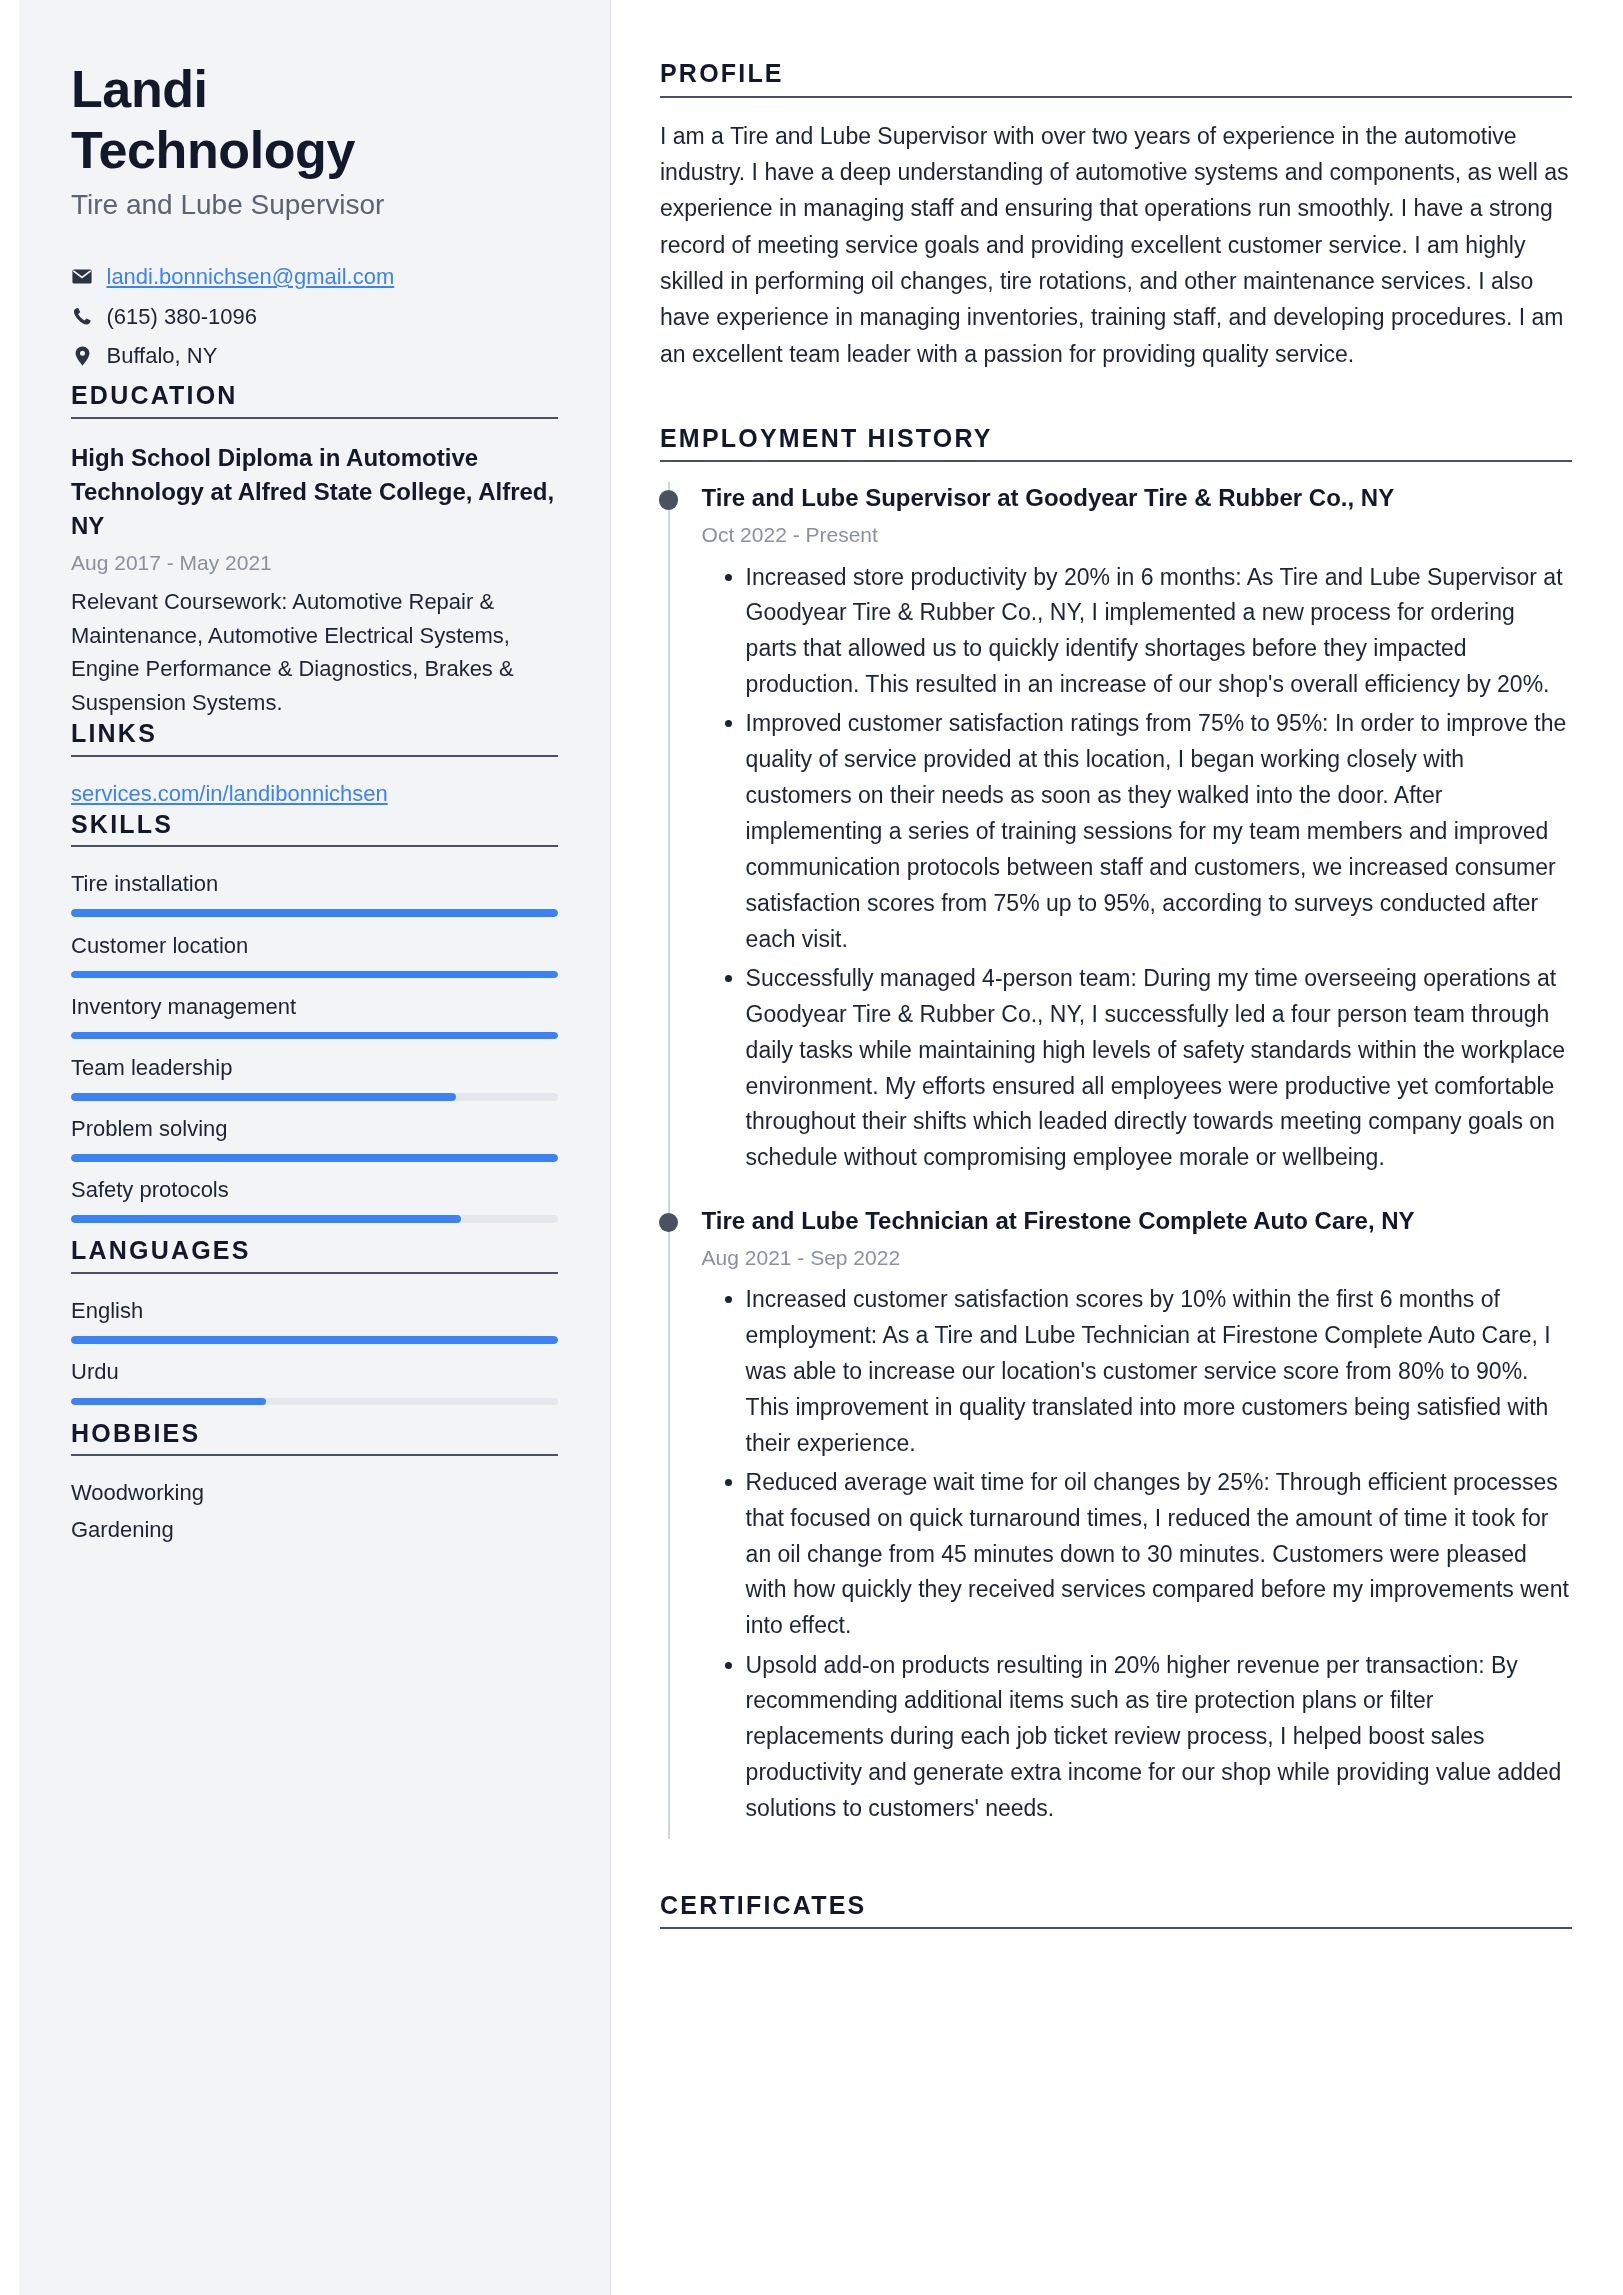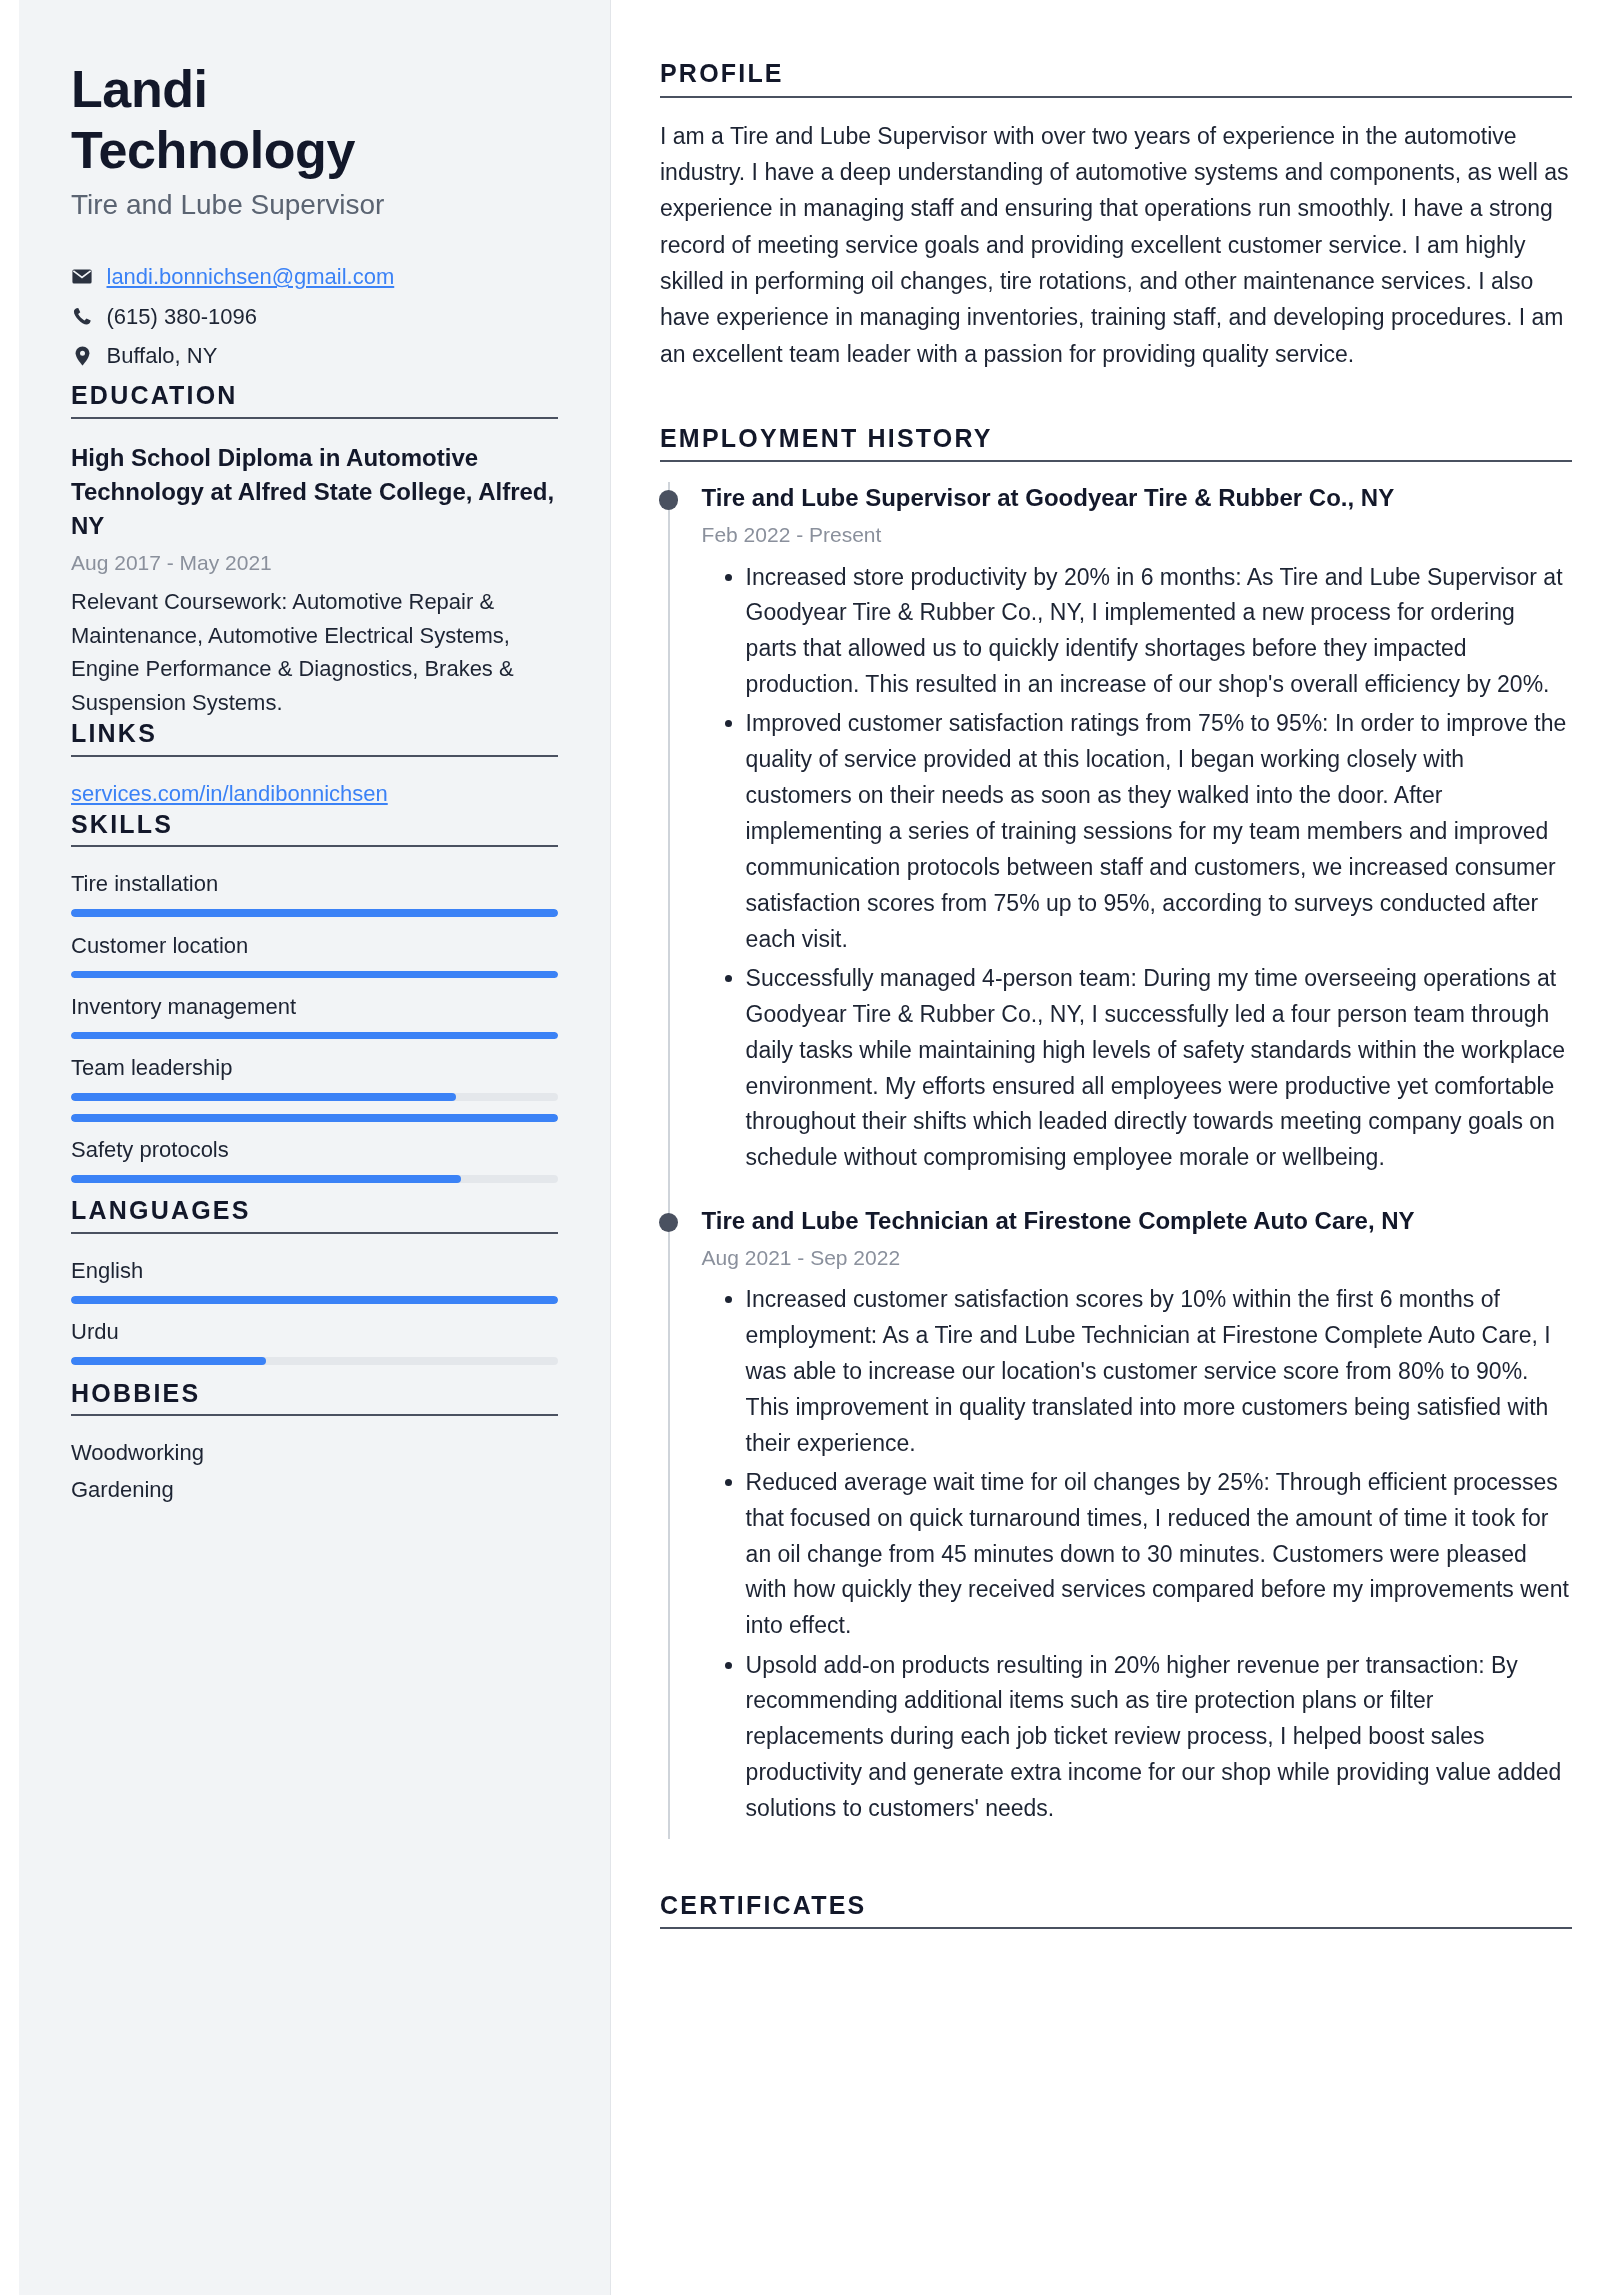--- a/index.html
+++ b/index.html
@@ -294,20 +294,21 @@
               <div class="meter-fill" style="width: 100%;"></div>
             </div>
           </div>
           <div class="meter-row">
             <div class="meter-label">Team leadership</div>
             <div class="meter-track">
               <div class="meter-fill" style="width: 79%;"></div>
             </div>
           </div>
           <div class="meter-row">
+            <div class="meter-label">Problem solving</div>
             <div class="meter-track">
               <div class="meter-fill" style="width: 100%;"></div>
             </div>
           </div>
           <div class="meter-row">
             <div class="meter-label">Safety protocols</div>
             <div class="meter-track">
               <div class="meter-fill" style="width: 80%;"></div>
             </div>
           </div>
@@ -348,21 +349,21 @@
       <h2 class="main-head">PROFILE</h2>
       <p class="profile-text">I am a Tire and Lube Supervisor with over two years of experience in the automotive industry. I have a deep understanding of automotive systems and components, as well as experience in managing staff and ensuring that operations run smoothly. I have a strong record of meeting service goals and providing excellent customer service. I am highly skilled in performing oil changes, tire rotations, and other maintenance services. I also have experience in managing inventories, training staff, and developing procedures. I am an excellent team leader with a passion for providing quality service.</p>
     </section>
 
     <section class="main-section">
       <h2 class="main-head">EMPLOYMENT HISTORY</h2>
       <div class="timeline" id="jobs-list">
           <div class="job">
             <span class="job-dot"></span>
             <div class="job-heading">Tire and Lube Supervisor at Goodyear Tire &amp; Rubber Co., NY</div>
-            <div class="job-date">Feb 2022 - Present</div>
+            <div class="job-date">Oct 2022 - Present</div>
             <ul class="job-bullets">
               <li>Increased store productivity by 20% in 6 months: As Tire and Lube Supervisor at Goodyear Tire &amp; Rubber Co., NY, I implemented a new process for ordering parts that allowed us to quickly identify shortages before they impacted production. This resulted in an increase of our shop's overall efficiency by 20%.</li>
               <li>Improved customer satisfaction ratings from 75% to 95%: In order to improve the quality of service provided at this location, I began working closely with customers on their needs as soon as they walked into the door. After implementing a series of training sessions for my team members and improved communication protocols between staff and customers, we increased consumer satisfaction scores from 75% up to 95%, according to surveys conducted after each visit.</li>
               <li>Successfully managed 4-person team: During my time overseeing operations at Goodyear Tire &amp; Rubber Co., NY, I successfully led a four person team through daily tasks while maintaining high levels of safety standards within the workplace environment. My efforts ensured all employees were productive yet comfortable throughout their shifts which leaded directly towards meeting company goals on schedule without compromising employee morale or wellbeing.</li>
             </ul>
           </div>
           <div class="job">
             <span class="job-dot"></span>
             <div class="job-heading">Tire and Lube Technician at Firestone Complete Auto Care, NY</div>
             <div class="job-date">Aug 2021 - Sep 2022</div>

